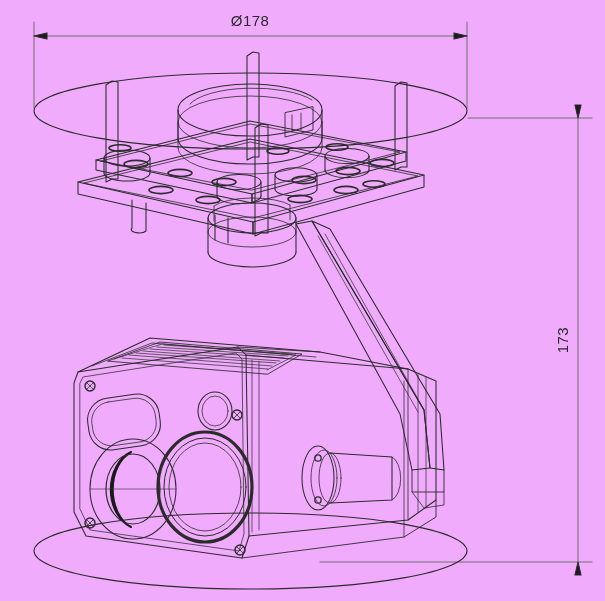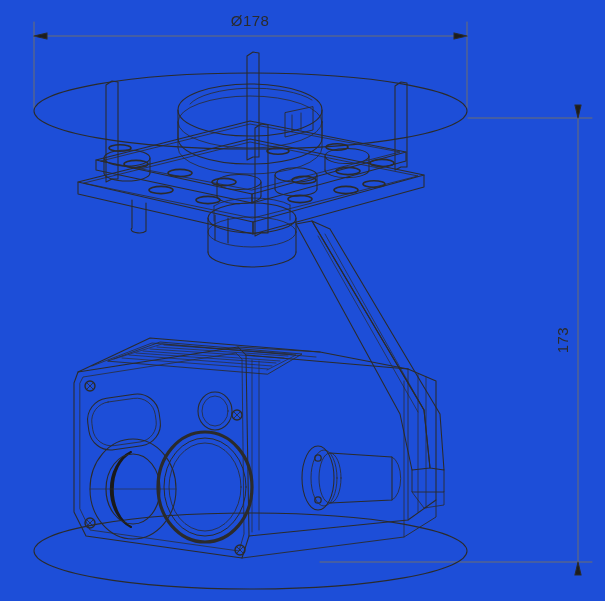--- a/index.html
+++ b/index.html
@@ -1,18 +1,18 @@
 <!DOCTYPE html>
 <html><head>
 <meta charset="utf-8">
 <style>
   html,body{margin:0;padding:0;background:#ffffff;}
   body{width:605px;height:601px;overflow:hidden;
        font-family:"Liberation Sans","DejaVu Sans",sans-serif;}
-  #sheet{position:relative;width:605px;height:601px;background:#1d4ed8;}
+  #sheet{position:relative;width:605px;height:601px;background:#f0abfc;}
   svg{display:block;}
   .dimtext{font-family:"Liberation Sans","DejaVu Sans",sans-serif;
            font-size:15px;fill:#2b2b2b;letter-spacing:.4px;}
   .dimtext-v{font-family:"Liberation Sans","DejaVu Sans",sans-serif;
            font-size:15px;fill:#2b2b2b;letter-spacing:.4px;}
 </style>
 </head>
 <body>
 
 <div id="sheet">

